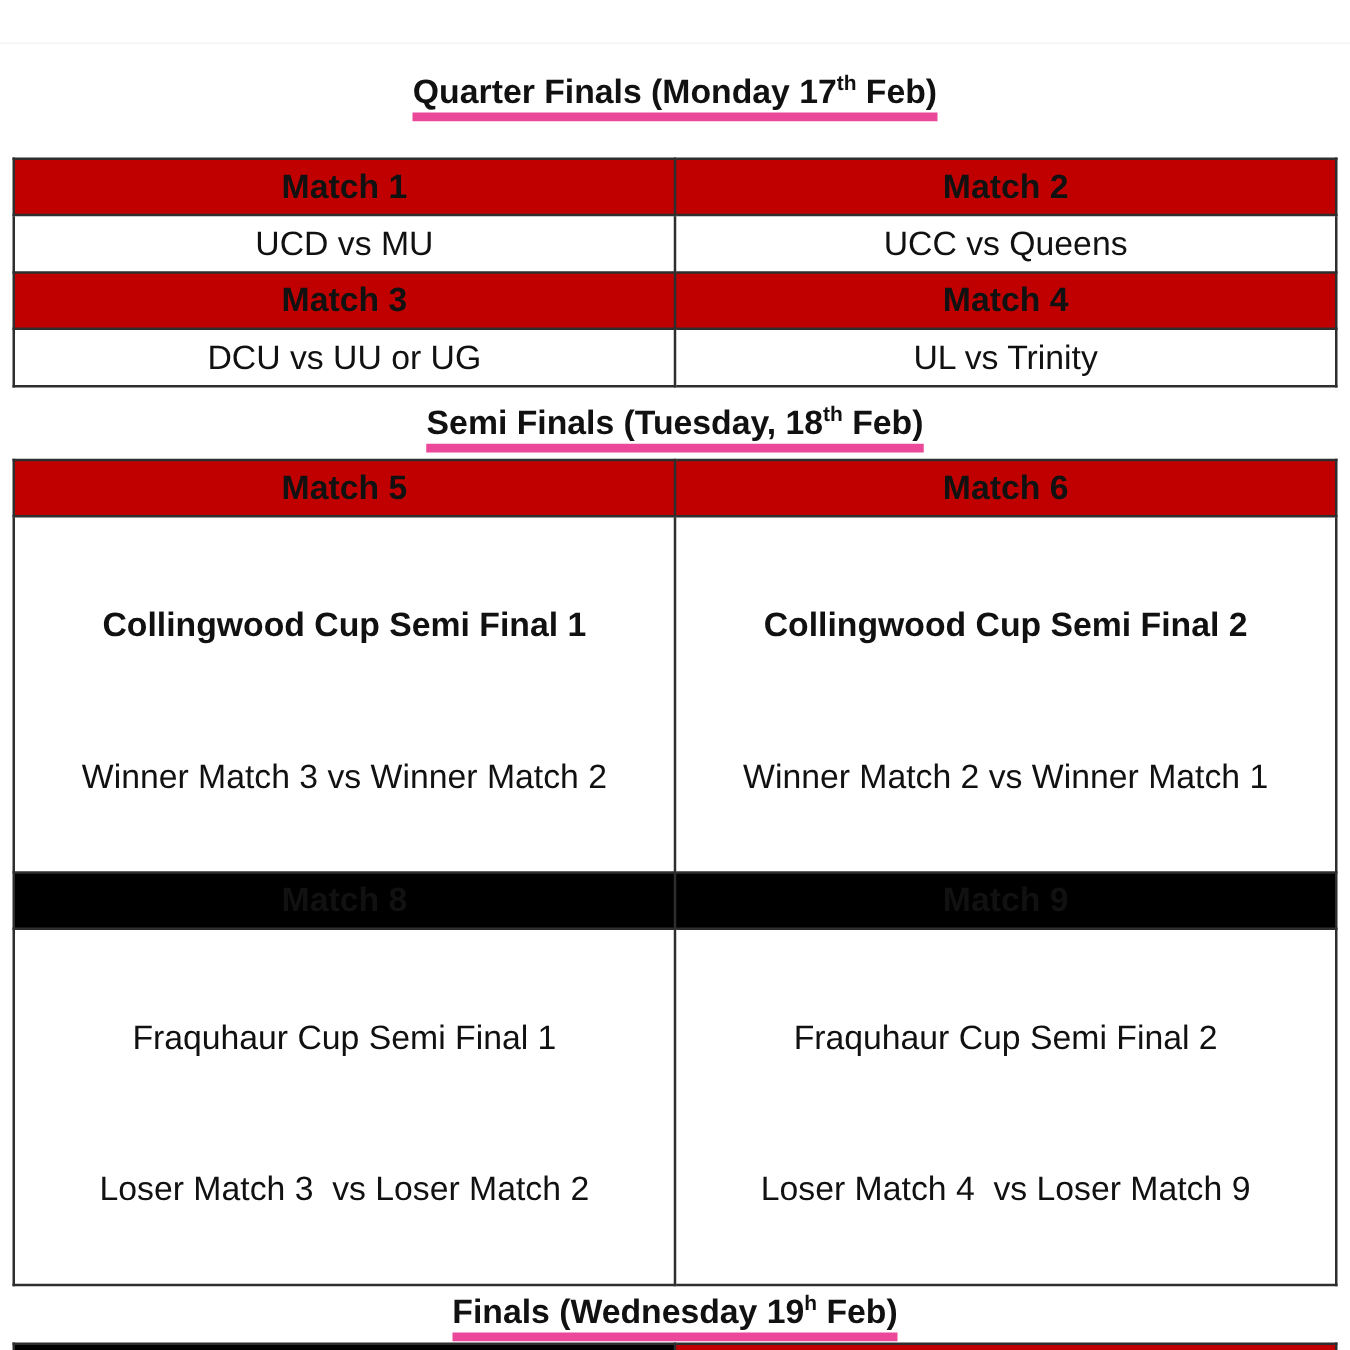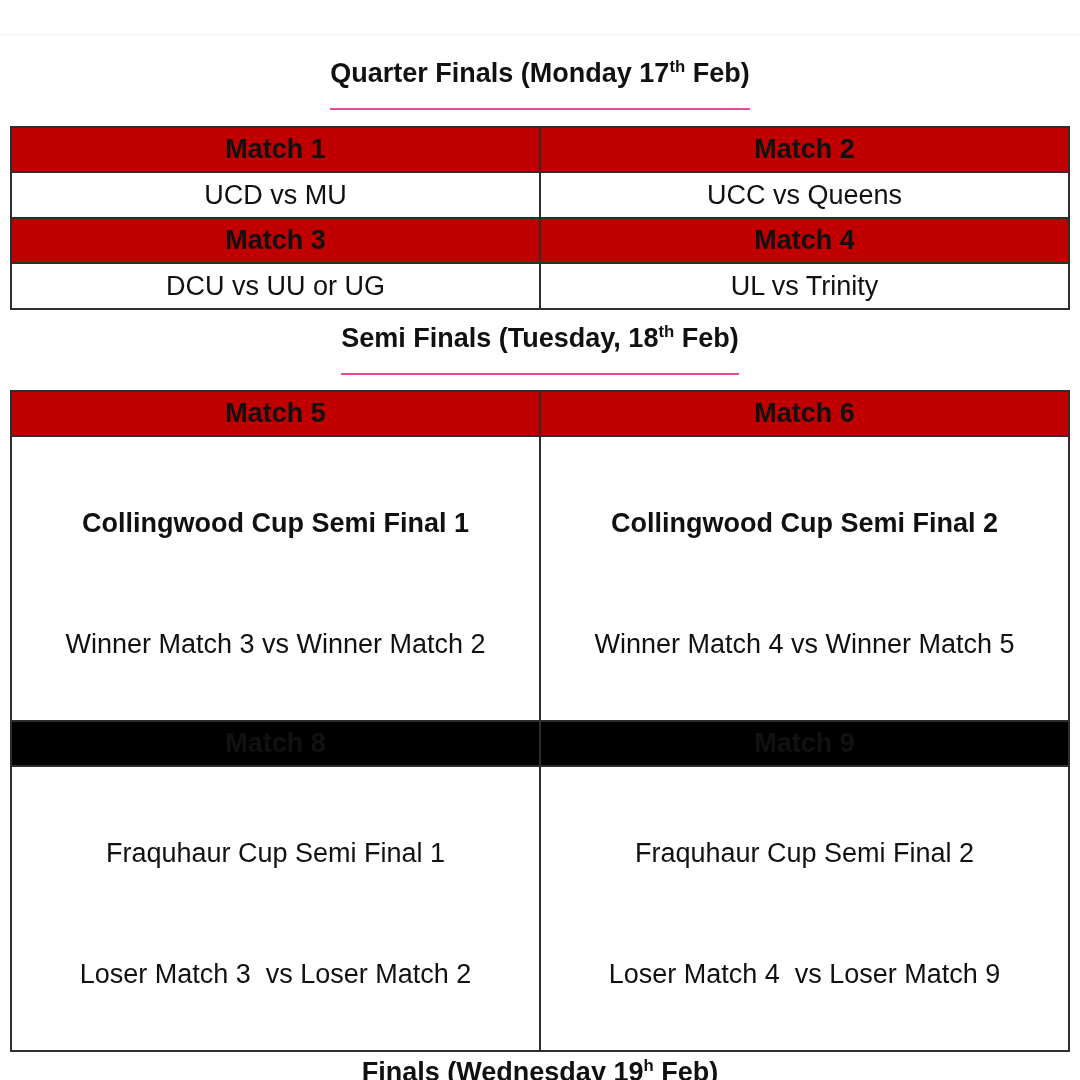--- a/index.html
+++ b/index.html
@@ -14,23 +14,23 @@
   .content { padding:0 10px; }
 
   .section-title {
     text-align:center;
     font-size:27px;
     font-weight:bold;
     line-height:32px;
     color:#111;
   }
   .title-quarter { margin-top:22px; margin-bottom:37px; }
-  .title-semi    { margin-top:12px; margin-bottom:36px; }
+  .title-semi    { margin-top:12px; margin-bottom:13px; }
   .title-finals  { margin-top:4px;  margin-bottom:9px;  }
-  .u { border-bottom:2px solid #ec4899; padding-bottom:20px; }
+  .u { border-bottom:7px solid #ec4899; padding-bottom:2px; }
   sup { font-size:0.62em; vertical-align:super; line-height:0; }
 
   table.bracket {
     width:100%;
     border-collapse:collapse;
     table-layout:fixed;
   }
   table.bracket td {
     border:2px solid #2e2e2e;
     text-align:center;
@@ -92,21 +92,21 @@
           <td class="hdr red">Match 5</td>
           <td class="hdr red">Match 6</td>
         </tr>
         <tr>
           <td class="tall h150">
             <p class="cup-title bold">Collingwood Cup Semi Final 1</p>
             <p class="fixture">Winner Match 3 vs Winner Match 2</p>
           </td>
           <td class="tall h150">
             <p class="cup-title bold">Collingwood Cup Semi Final 2</p>
-            <p class="fixture">Winner Match 4 vs Winner Match 5</p>
+            <p class="fixture">Winner Match 2 vs Winner Match 1</p>
           </td>
         </tr>
         <tr>
           <td class="hdr blackhdr">Match 8</td>
           <td class="hdr blackhdr">Match 9</td>
         </tr>
         <tr>
           <td class="tall h112">
             <p class="cup-title">Fraquhaur Cup Semi Final 1</p>
             <p class="fixture">Loser Match 3  vs Loser Match 2</p>

